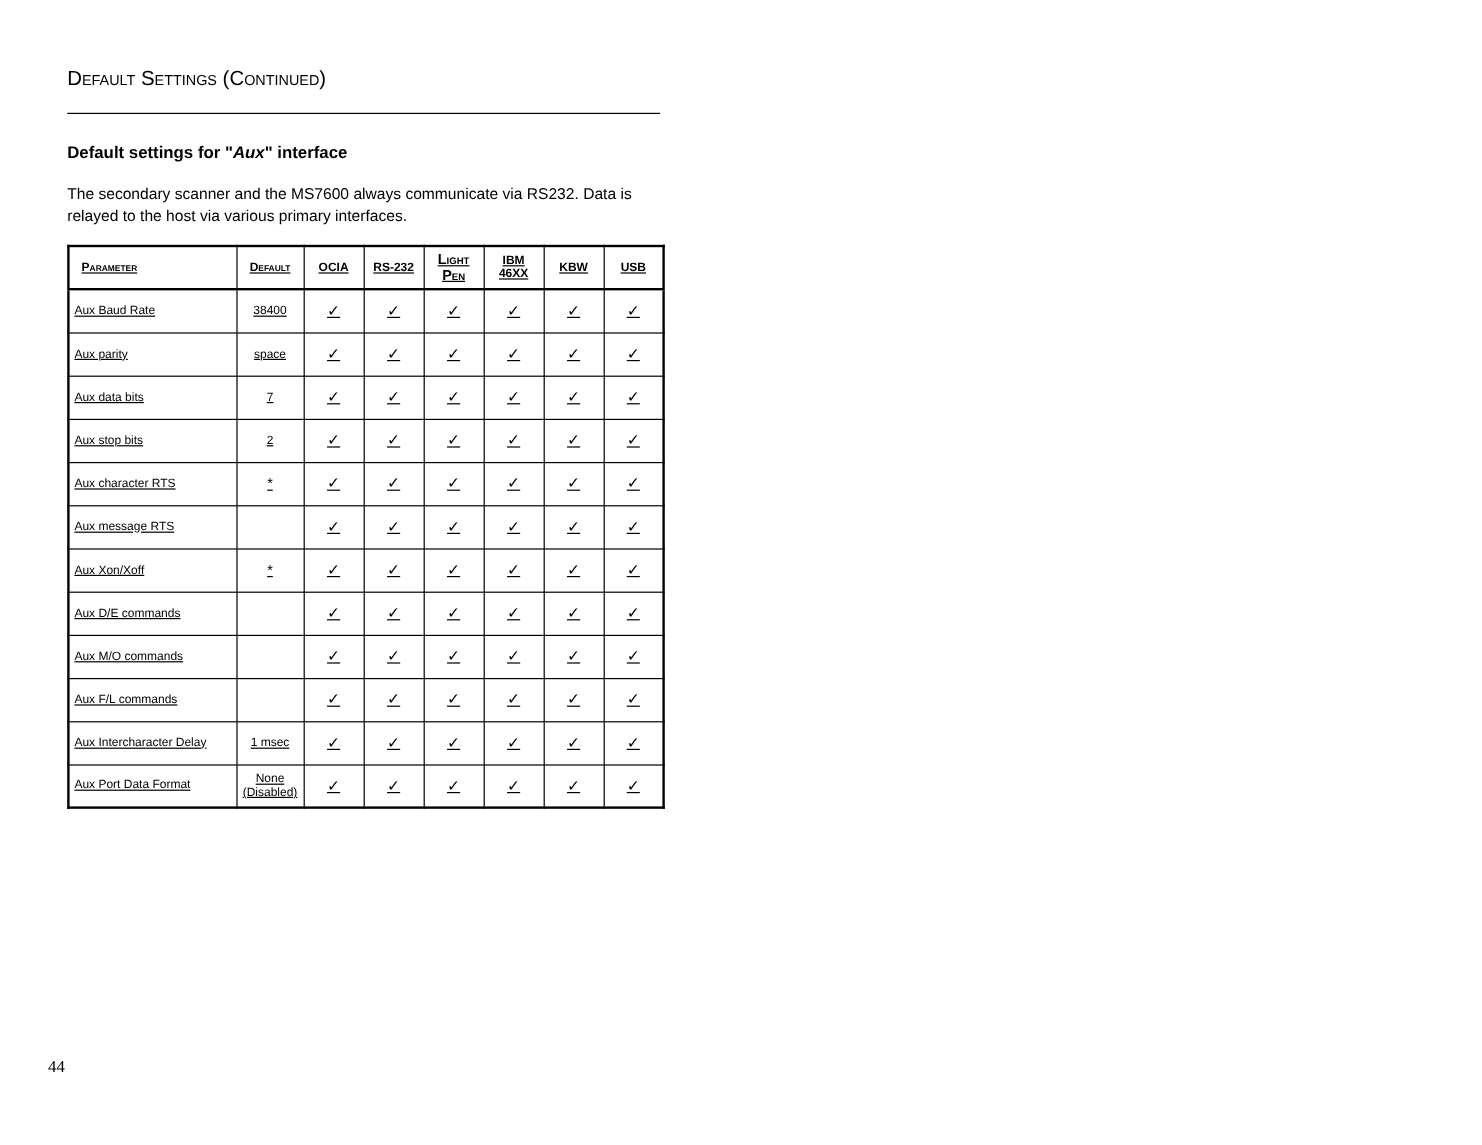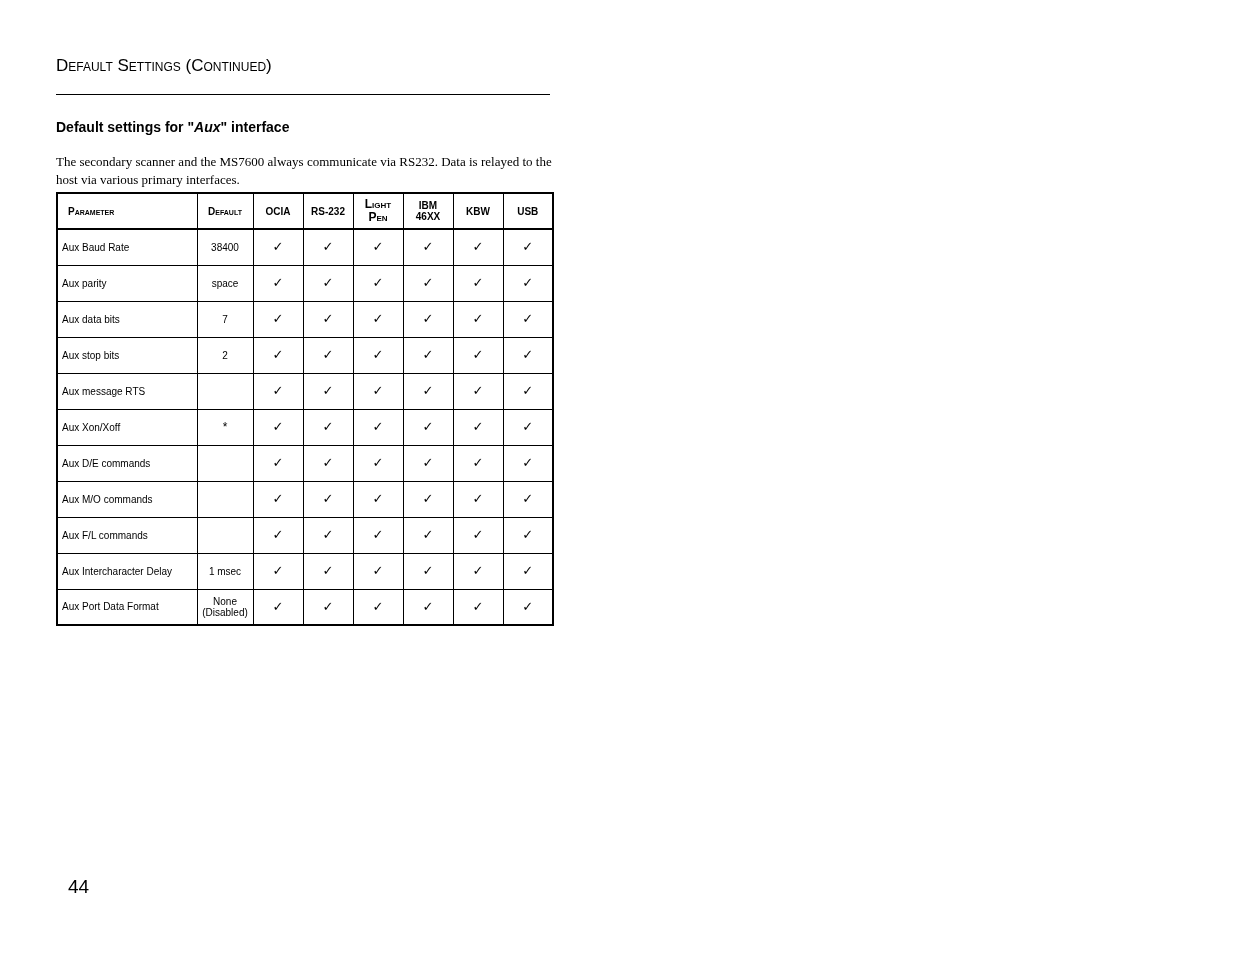--- a/index.html
+++ b/index.html
@@ -23,28 +23,28 @@
     .subtitle {
       font-size: 14px;
       font-weight: bold;
       margin-bottom: 18px;
     }
     .subtitle .italic { font-style: italic; text-align: right; }
     .intro {
       font-size: 13px;
       line-height: 1.35;
       width: 510px;
-      margin-bottom: 4px;
-      font-family: Liberation Serif, serif;
+      margin-bottom: 16px;
     }
     table {
       border-collapse: collapse;
       border: 2px solid #000;
       width: 494px;
       table-layout: fixed;
+      text-decoration: underline;
     }
     th, td {
       border: 1px solid #000;
       font-size: 10px;
       vertical-align: middle;
       text-align: center;
       height: 36px;
       padding: 2px 4px;
       line-height: 1.1;
     }
@@ -54,23 +54,24 @@
     }
     col.param { width: 140px; }
     col.def  { width: 56px; }
     col.std  { width: 50px; }
     td.param-cell { text-align: left; font-size: 10px; }
     td.default-cell { font-size: 10px; line-height: 1.1; }
     .check { font-size: 13px; }
     .star { font-size: 12px; }
     .page-number {
       position: absolute;
-      left: 68px;
+      left: 40px;
       bottom: 56px;
-      font-size: 19px;
+      font-size: 14px;
+      font-family: Liberation Serif, serif;
     }
     thead tr { border-bottom: 2px solid #000; }
     th.light-pen { font-size: 12px; }
   </style>
 </head>
 <body>
 
 <div class="page-header">Default Settings (Continued)</div>
 
 <div class="subtitle">
@@ -137,20 +138,30 @@
         <td class="param-cell">Aux stop bits</td>
         <td class="default-cell">2</td>
         <td><span class="check">✓</span></td>
         <td><span class="check">✓</span></td>
         <td><span class="check">✓</span></td>
         <td><span class="check">✓</span></td>
         <td><span class="check">✓</span></td>
         <td><span class="check">✓</span></td>
       </tr>
       <tr>
+        <td class="param-cell">Aux character RTS</td>
+        <td class="default-cell"><span class="star">*</span></td>
+        <td><span class="check">✓</span></td>
+        <td><span class="check">✓</span></td>
+        <td><span class="check">✓</span></td>
+        <td><span class="check">✓</span></td>
+        <td><span class="check">✓</span></td>
+        <td><span class="check">✓</span></td>
+      </tr>
+      <tr>
         <td class="param-cell">Aux message RTS</td>
         <td class="default-cell"></td>
         <td><span class="check">✓</span></td>
         <td><span class="check">✓</span></td>
         <td><span class="check">✓</span></td>
         <td><span class="check">✓</span></td>
         <td><span class="check">✓</span></td>
         <td><span class="check">✓</span></td>
       </tr>
       <tr>

